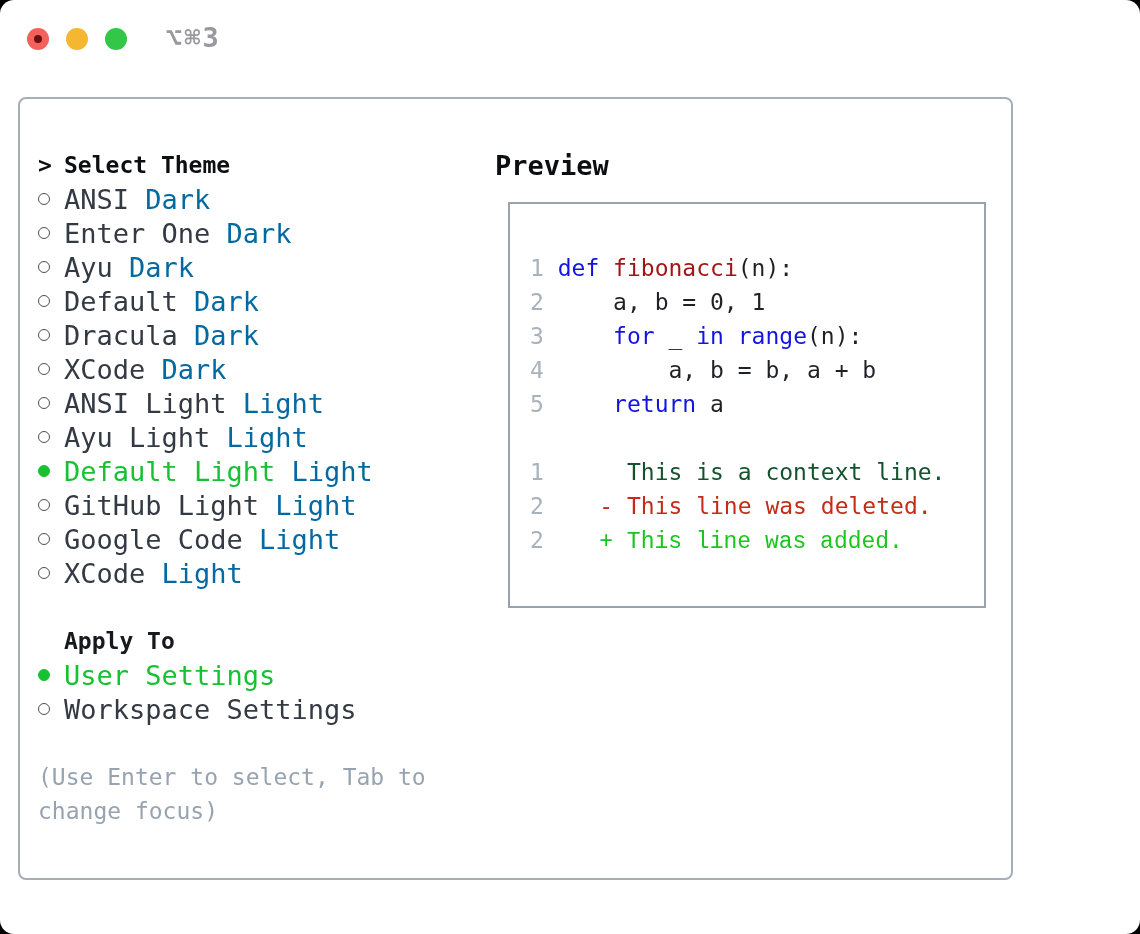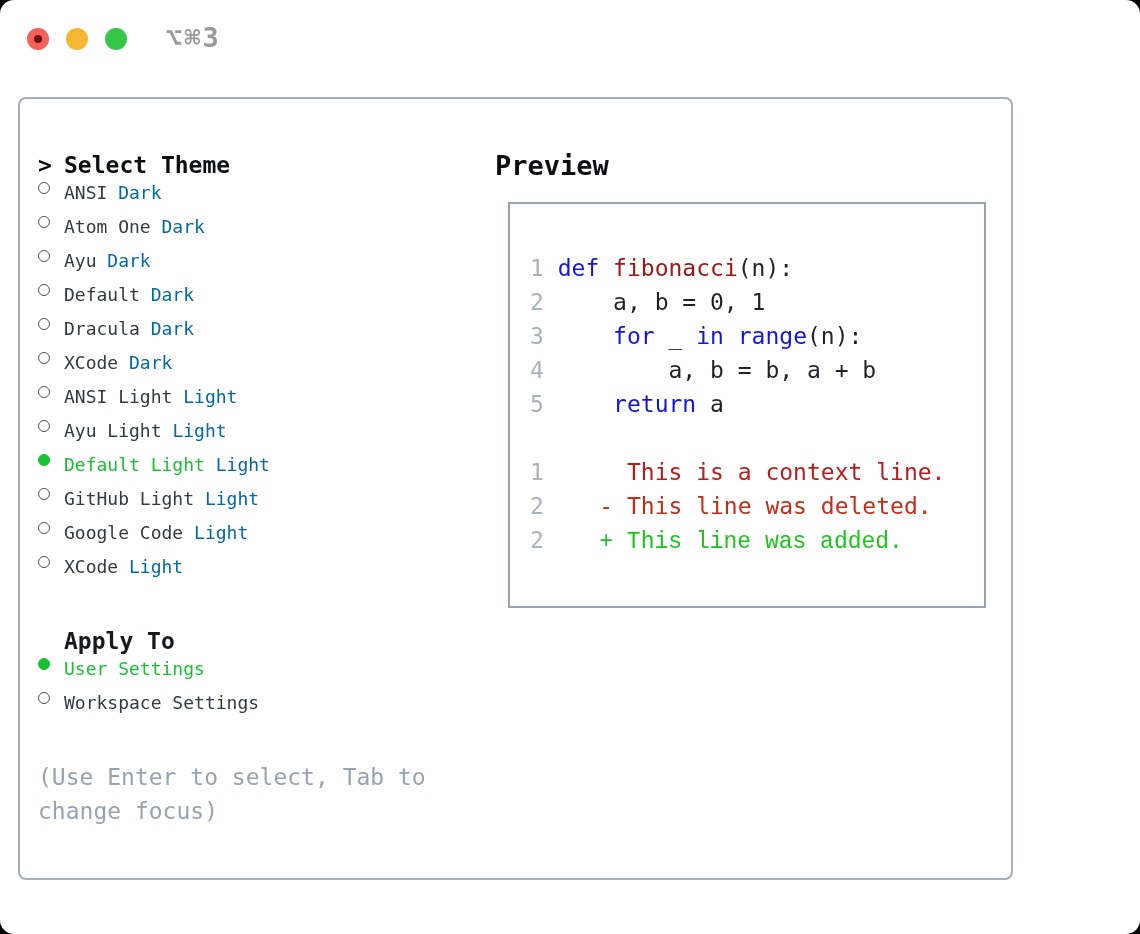--- a/index.html
+++ b/index.html
@@ -14,40 +14,40 @@
   .light.yellow{left:66px;background:#f5b731;}
   .light.green{left:105px;background:#33c748;}
   .wtitle{position:absolute;left:166px;top:22px;font-size:27px;font-weight:bold;color:#98989d;letter-spacing:2px;}
 
   
   .panel{position:absolute;left:18px;top:97px;width:995px;height:783px;border:2px solid #a7aeb8;border-radius:8px;box-sizing:border-box;}
 
   
   .theme-list{position:absolute;left:38px;top:148px;}
   .apply-block{position:absolute;left:38px;top:624px;}
-  .row{height:34px;display:flex;align-items:flex-start;font-size:18px;color:#343a43;white-space:pre;}
+  .row{height:34px;display:flex;align-items:center;font-size:27px;color:#343a43;white-space:pre;}
   .row .marker{width:26px;display:flex;align-items:center;}
   .circle{width:12px;height:12px;border:1.5px solid #4a5057;border-radius:50%;box-sizing:border-box;}
   .circle.filled{background:#17c132;border-color:#17c132;}
   .row.selected .name{color:#17c132;}
   .row .variant{color:#0369a1;margin-left:1ch;}
   .hdr-row{height:34px;display:flex;align-items:center;font-size:23px;font-weight:bold;color:#0c0e12;white-space:pre;}
   .hdr-row .marker{width:26px;}
   .apply-hdr{font-weight:bold;color:#16191d;}
   .hint{position:absolute;left:38px;top:760px;width:432px;font-size:23px;line-height:34px;color:#97a3b0;}
 
   
   .preview-hdr{position:absolute;left:495px;top:148px;height:34px;display:flex;align-items:center;font-size:27px;font-weight:bold;color:#0c0e12;}
   .preview-box{position:absolute;left:508px;top:202px;width:478px;height:406px;border:2px solid #9aa2ad;box-sizing:border-box;padding:47px 0 0 20px;overflow:hidden;}
   .code-line{white-space:pre;font-size:23px;line-height:34px;min-height:34px;}
   .ln{color:#a8b2bd;}
   .kw{color:#1414e0;}
   .fn{color:#a31515;}
   .pl{color:#1e2227;}
-  .ctx{color:#b91c1c;}
+  .ctx{color:#14532d;}
   .del{color:#c52c18;}
   .add{color:#1ac51c;font-family:Liberation Mono, monospace;}
 </style>
 </head>
 <body>
 
 <div class="stage">
   <div class="window">
 
     <div class="titlebar">
@@ -56,21 +56,21 @@
       <div class="light green"></div>
       <div class="wtitle">⌥⌘3</div>
     </div>
 
     <div class="panel"></div>
 
     <div class="theme-list">
       <div class="hdr-row"><span class="marker">&gt;</span><span>Select Theme</span></div>
 
     <div class="row"><span class="marker"><span class="circle"></span></span><span class="name">ANSI</span><span class="variant">Dark</span></div>
-        <div class="row"><span class="marker"><span class="circle"></span></span><span class="name">Atom One</span><span class="variant">Dark</span></div>
+        <div class="row"><span class="marker"><span class="circle"></span></span><span class="name">Enter One</span><span class="variant">Dark</span></div>
         <div class="row"><span class="marker"><span class="circle"></span></span><span class="name">Ayu</span><span class="variant">Dark</span></div>
         <div class="row"><span class="marker"><span class="circle"></span></span><span class="name">Default</span><span class="variant">Dark</span></div>
         <div class="row"><span class="marker"><span class="circle"></span></span><span class="name">Dracula</span><span class="variant">Dark</span></div>
         <div class="row"><span class="marker"><span class="circle"></span></span><span class="name">XCode</span><span class="variant">Dark</span></div>
         <div class="row"><span class="marker"><span class="circle"></span></span><span class="name">ANSI Light</span><span class="variant">Light</span></div>
         <div class="row"><span class="marker"><span class="circle"></span></span><span class="name">Ayu Light</span><span class="variant">Light</span></div>
         <div class="row selected"><span class="marker"><span class="circle filled"></span></span><span class="name">Default Light</span><span class="variant">Light</span></div>
         <div class="row"><span class="marker"><span class="circle"></span></span><span class="name">GitHub Light</span><span class="variant">Light</span></div>
         <div class="row"><span class="marker"><span class="circle"></span></span><span class="name">Google Code</span><span class="variant">Light</span></div>
         <div class="row"><span class="marker"><span class="circle"></span></span><span class="name">XCode</span><span class="variant">Light</span></div>

